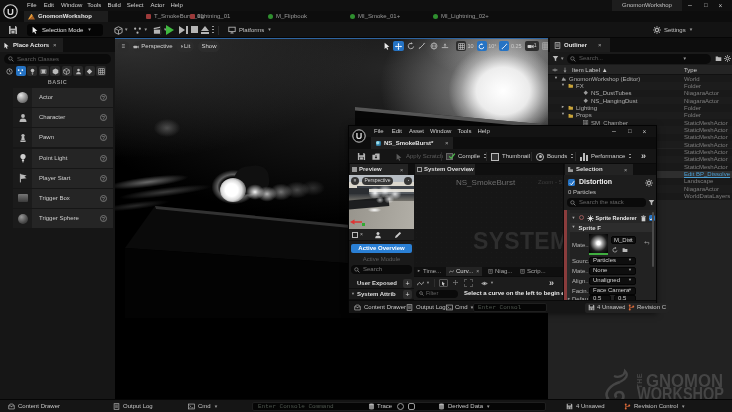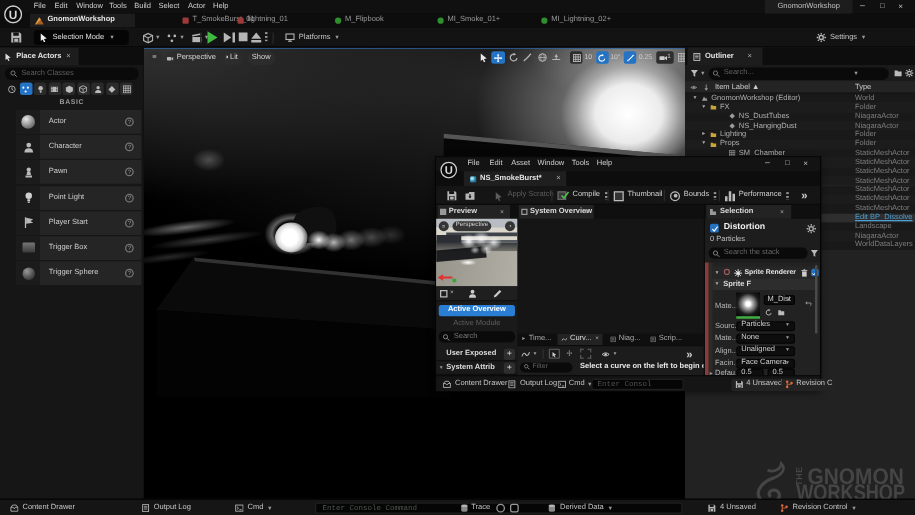--- a/index.html
+++ b/index.html
@@ -840,20 +840,25 @@
 
   <div class="ab" style="left:65px;top:38px;width:149px;height:136px;background:#151515">
     <div class="ab" style="left:0;top:0;width:149px;height:11px;background:#0f0f0f">
       <div class="ab" style="left:1px;top:0;width:60px;height:11px;background:#232323"></div>
       <div class="ab row" style="left:3px;top:0;height:11px">
           <span style="width:5px;height:5px;border:1px solid #999"></span>
           <span style="font-size:6px;color:#ddd;margin-left:2px;font-weight:bold">System Overview</span>
         </div>
       <span class="ab" style="left:53px;top:3px;font-size:5.5px;color:#aaa">×</span>
     </div>
+    <div class="ab" style="left:0;top:11px;width:149px;height:92px;background:#161616;background-image:radial-gradient(circle,#1a1a1a .5px,transparent .6px);background-size:5px 5px;overflow:hidden">
+      <span class="ab" style="left:42px;top:3px;font-size:8px;color:#6e6e6e">NS_SmokeBurst</span>
+      <span class="ab" style="left:124px;top:4px;font-size:6px;color:#3c3c3c">Zoom - 5</span>
+      <span class="ab" style="left:59px;top:53px;font-size:23px;color:#2e2e2e;font-weight:bold;letter-spacing:.3px">SYSTEM</span>
+    </div>
     <div class="ab" style="left:0;top:103px;width:149px;height:9px;background:#0f0f0f">
       <div class="ab row" style="left:3px;top:0;height:9px">
           <span style="font-size:4px;color:#999">►</span>
           <span style="font-size:6px;color:#aaa;margin-left:2px">Time...</span>
         </div>
       <div class="ab" style="left:32px;top:0;width:36px;height:9px;background:#232323"></div>
       <div class="ab row" style="left:35px;top:0;height:9px">
           <svg width="5" height="5" viewBox="0 0 10 10" style="color:#bbb">
             <use href="#curveic"></use>
           </svg>

